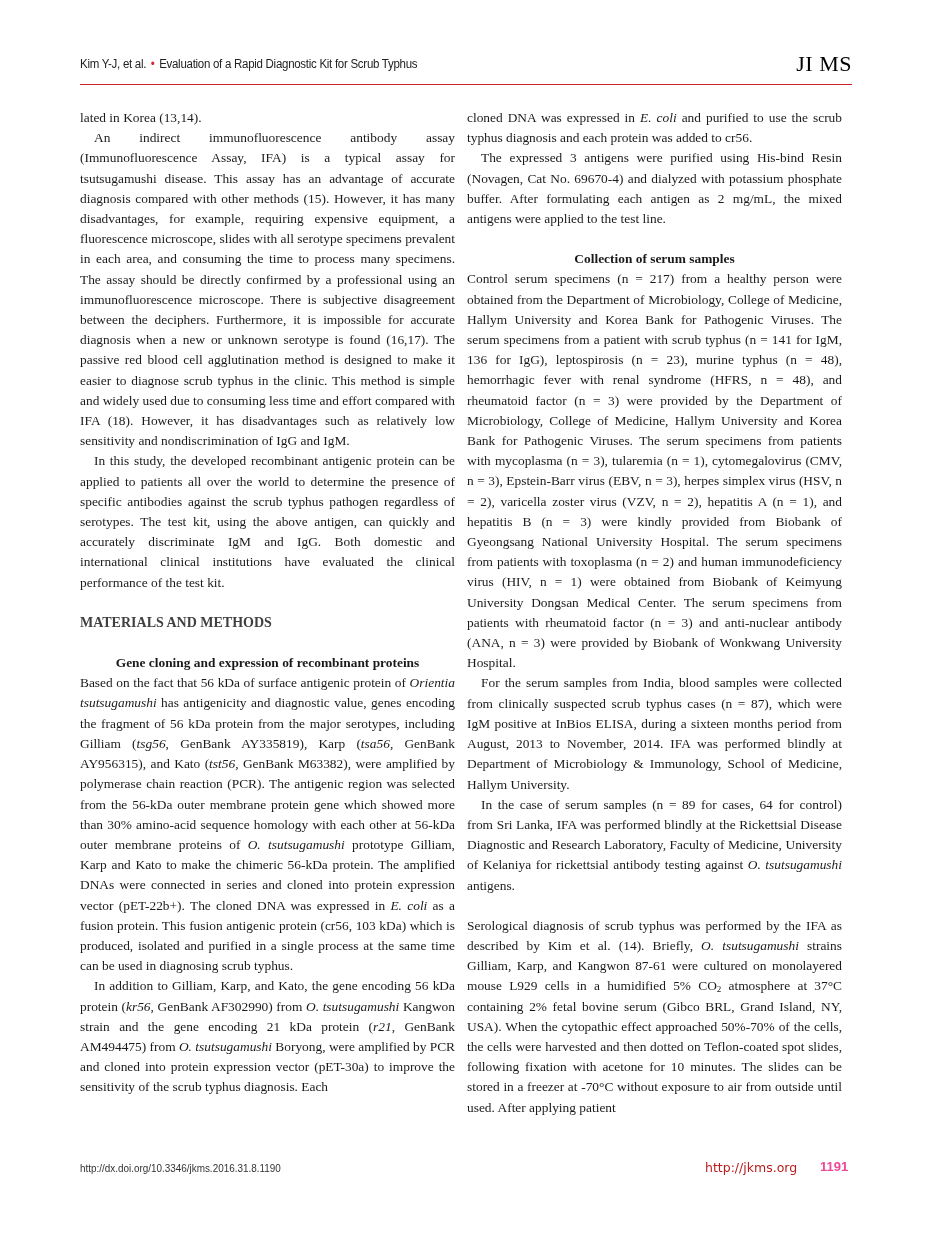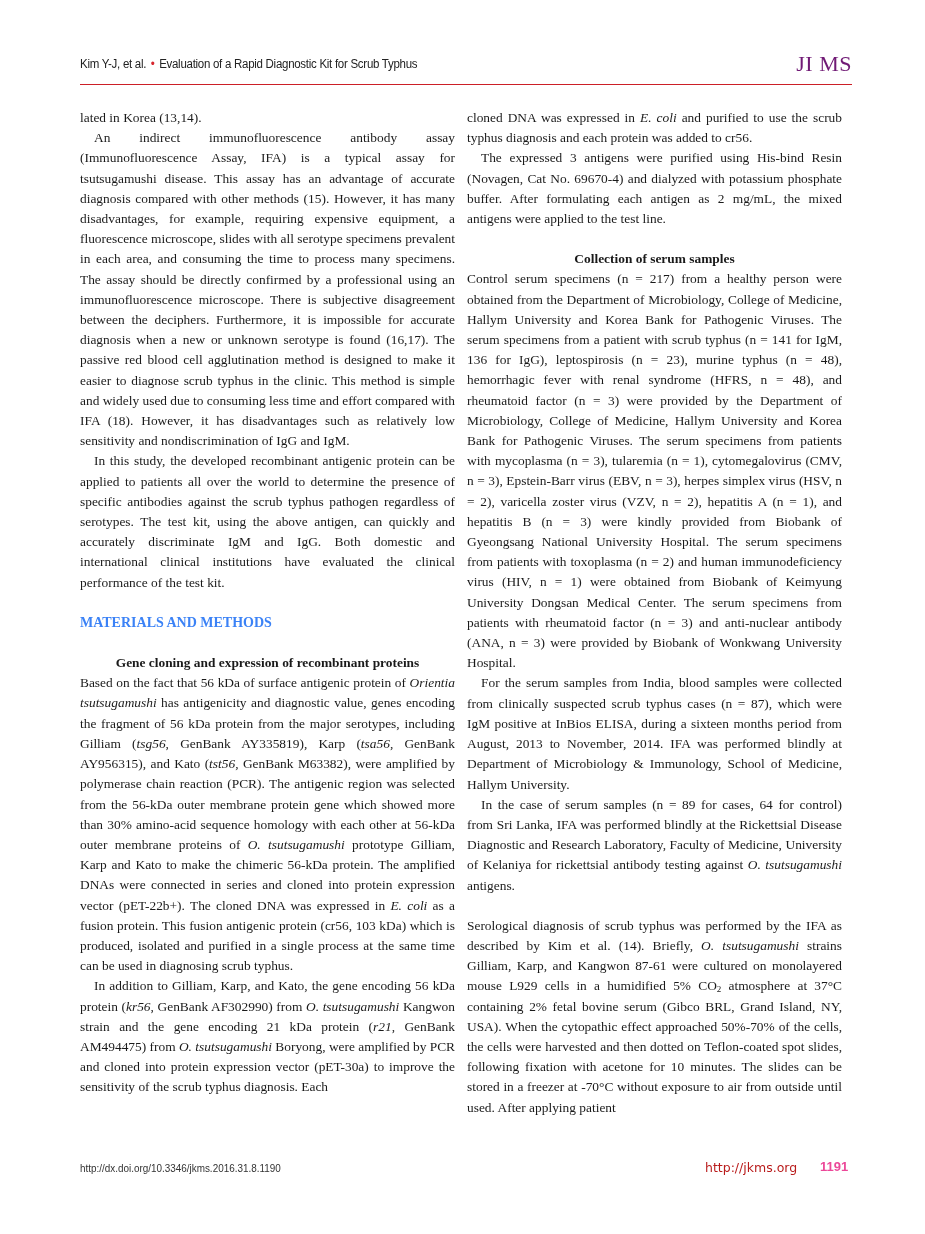--- a/index.html
+++ b/index.html
@@ -4,31 +4,31 @@
 <style>
   html, body { margin: 0; padding: 0; background: #ffffff; }
   body { width: 925px; height: 1234px; position: relative; overflow: hidden; }
   .page { position: absolute; left: 0; top: 0; width: 783px; height: 1234px; }
 
   .header { position: absolute; left: 80px; top: 57px; width: 772px; height: 28px; }
   .header-left { position: absolute; left: 0; top: 0; font-family: "Liberation Sans", sans-serif;
     font-size: 12.5px; color: #222; letter-spacing: -0.3px; transform: scaleX(0.92); transform-origin: left top; white-space: nowrap; }
   .header-left .dot { color: #d7262e; margin: 0 5px; }
   .journal-logo { position: absolute; right: 0; top: -6px; font-family: "Liberation Serif", serif;
-    font-size: 22px; color: #701a75; letter-spacing: 0.5px; }
+    font-size: 22px; color: #000000; letter-spacing: 0.5px; }
   .header-rule { position: absolute; left: 80px; top: 84px; width: 772px; height: 1px; background: #cc1f27; }
 
   .col { position: absolute; top: 108px; width: 375px; font-family: "Liberation Serif", serif;
     font-size: 13.4px; line-height: 20.2px; color: #1a1a1a; text-align: justify; }
   .col-left { left: 80px; }
   .col-right { left: 467px; }
   .col p { margin: 0; }
   .col p.indent { text-indent: 14px; }
   .col p.cont { text-indent: 0; }
-  .col .h1 { color: #3b82f6; font-weight: bold; font-size: 14px; margin-top: 20px; margin-bottom: 20px; text-align: left; }
+  .col .h1 { color: #404040; font-weight: bold; font-size: 14px; margin-top: 20px; margin-bottom: 20px; text-align: left; }
   .col .h2 { font-weight: bold; margin-top: 0px; text-align: center; }
   .col .gap { height: 20px; }
   .col i { font-style: italic; }
   .col sub { font-size: 9px; vertical-align: -2px; line-height: 0; }
 
   .footer-doi { position: absolute; left: 80px; top: 1162px; font-family: "Liberation Sans", sans-serif;
     font-size: 11px; color: #333; transform: scaleX(0.9); transform-origin: left top; }
   .footer-url { position: absolute; left: 705px; top: 1160px; font-family: "DejaVu Sans", sans-serif;
     font-size: 12.5px; color: #b91c1c; }
   .footer-page { position: absolute; left: 820px; top: 1159px; font-family: "Liberation Sans", sans-serif;

